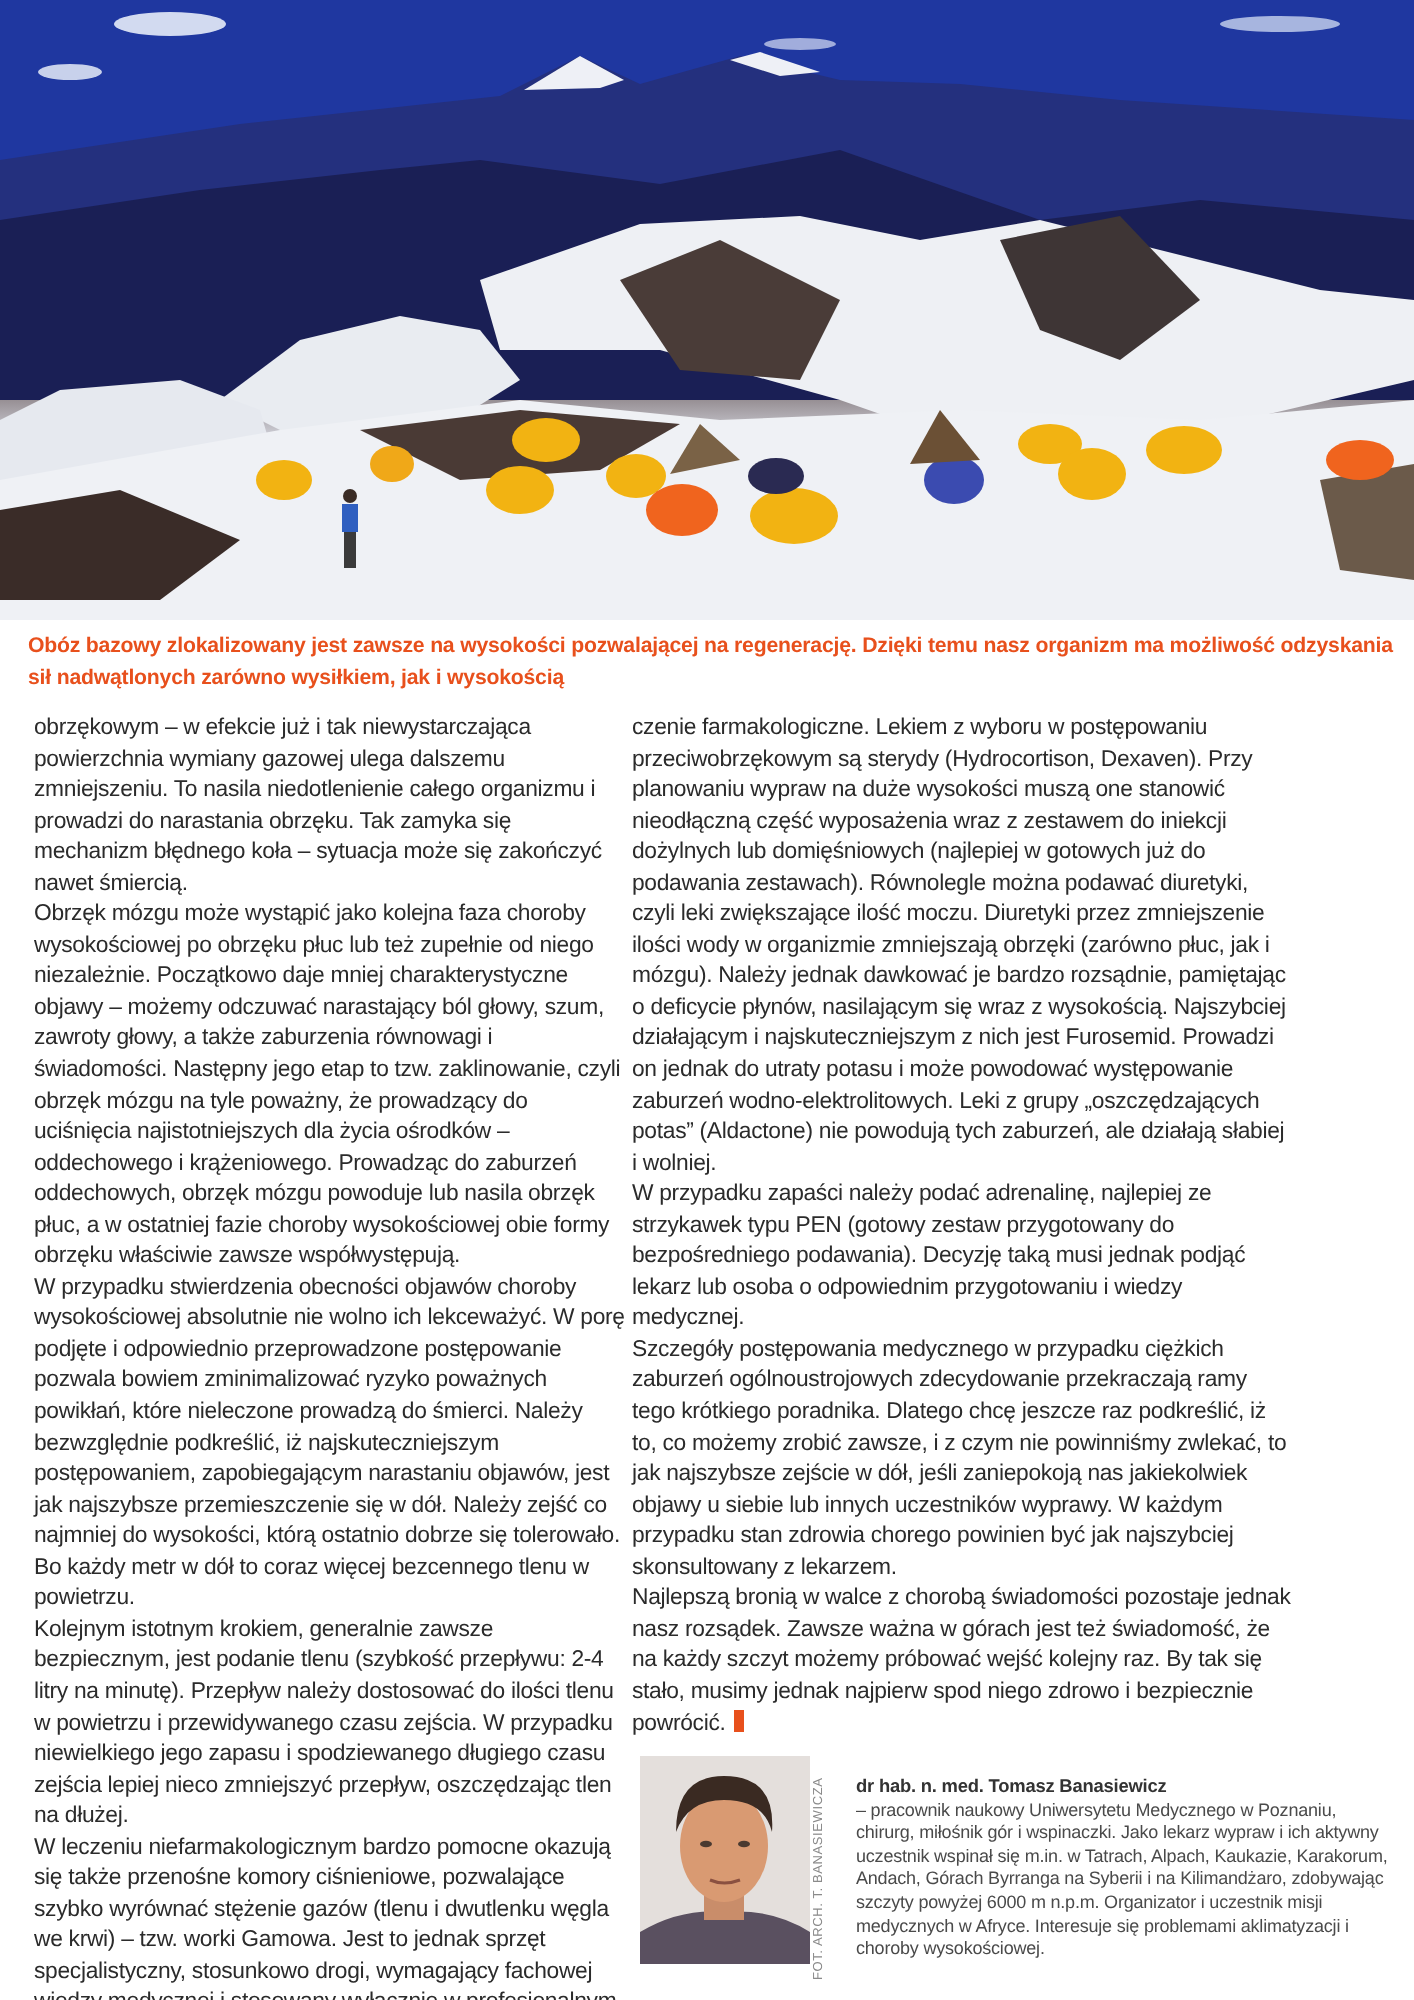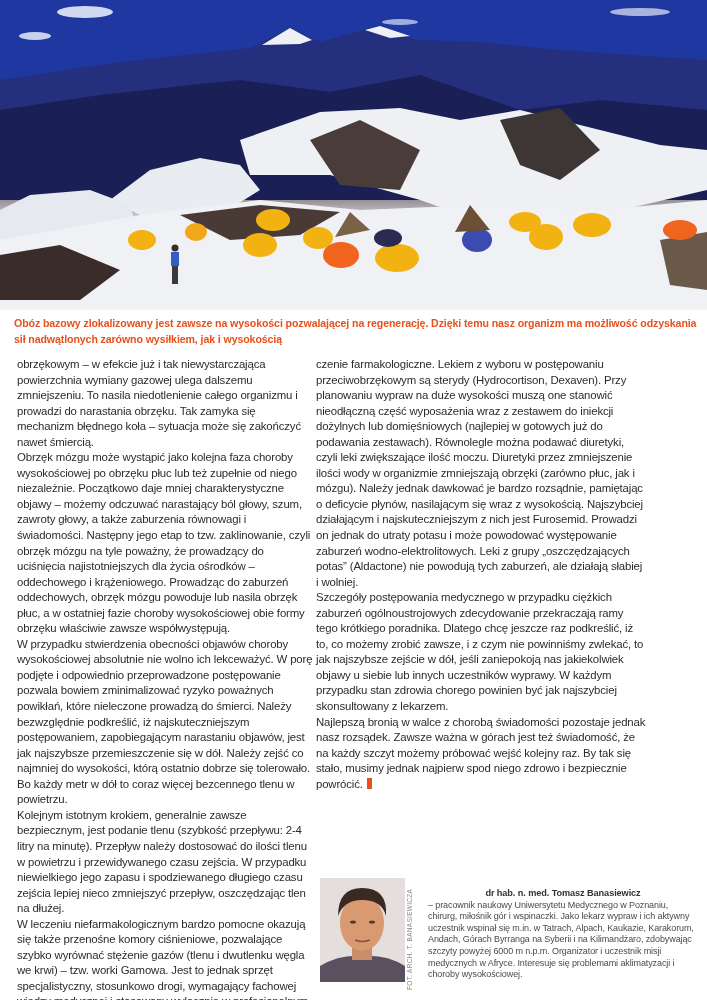--- a/index.html
+++ b/index.html
@@ -46,21 +46,21 @@
     position: absolute; left: 406px; top: 900px; width: 10px; height: 90px;
     font-size: 6.5px; color: #8a8a8a; letter-spacing: 0.3px;
     writing-mode: vertical-rl; transform: rotate(180deg);
     white-space: nowrap;
   }
   .author-text {
     position: absolute; left: 428px; top: 888px; width: 270px;
     font-size: 9px; line-height: 11.6px; color: #4a4a4a;
     letter-spacing: -0.1px;
   }
-  .author-name { font-weight: bold; color: #333; font-size: 9.2px; text-align: center; }
+  .author-name { font-weight: bold; color: #333; font-size: 9.2px; }
 </style>
 </head>
 <body>
 
 <div class="hero">
   <svg width="707" height="310" viewBox="0 0 707 310">
 
     <rect x="0" y="0" width="707" height="80" fill="#1f37a0"></rect>
     <ellipse cx="85" cy="12" rx="28" ry="6" fill="#e6ecf8" opacity="0.9"></ellipse>
     <ellipse cx="35" cy="36" rx="16" ry="4" fill="#e6ecf8" opacity="0.85"></ellipse>
@@ -112,20 +112,21 @@
   <p>obrzękowym – w efekcie już i tak niewystarczająca powierzchnia wymiany gazowej ulega dalszemu zmniejszeniu. To nasila niedotlenienie całego organizmu i prowadzi do narastania obrzęku. Tak zamyka się mechanizm błędnego koła – sytuacja może się zakończyć nawet śmiercią.</p>
   <p>Obrzęk mózgu może wystąpić jako kolejna faza choroby wysokościowej po obrzęku płuc lub też zupełnie od niego niezależnie. Początkowo daje mniej charakterystyczne objawy – możemy odczuwać narastający ból głowy, szum, zawroty głowy, a także zaburzenia równowagi i świadomości. Następny jego etap to tzw. zaklinowanie, czyli obrzęk mózgu na tyle poważny, że prowadzący do uciśnięcia najistotniejszych dla życia ośrodków – oddechowego i krążeniowego. Prowadząc do zaburzeń oddechowych, obrzęk mózgu powoduje lub nasila obrzęk płuc, a w ostatniej fazie choroby wysokościowej obie formy obrzęku właściwie zawsze współwystępują.</p>
   <p>W przypadku stwierdzenia obecności objawów choroby wysokościowej absolutnie nie wolno ich lekceważyć. W porę podjęte i odpowiednio przeprowadzone postępowanie pozwala bowiem zminimalizować ryzyko poważnych powikłań, które nieleczone prowadzą do śmierci. Należy bezwzględnie podkreślić, iż najskuteczniejszym postępowaniem, zapobiegającym narastaniu objawów, jest jak najszybsze przemieszczenie się w dół. Należy zejść co najmniej do wysokości, którą ostatnio dobrze się tolerowało. Bo każdy metr w dół to coraz więcej bezcennego tlenu w powietrzu.</p>
   <p>Kolejnym istotnym krokiem, generalnie zawsze bezpiecznym, jest podanie tlenu (szybkość przepływu: 2-4 litry na minutę). Przepływ należy dostosować do ilości tlenu w powietrzu i przewidywanego czasu zejścia. W przypadku niewielkiego jego zapasu i spodziewanego długiego czasu zejścia lepiej nieco zmniejszyć przepływ, oszczędzając tlen na dłużej.</p>
   <p>W leczeniu niefarmakologicznym bardzo pomocne okazują się także przenośne komory ciśnieniowe, pozwalające szybko wyrównać stężenie gazów (tlenu i dwutlenku węgla we krwi) – tzw. worki Gamowa. Jest to jednak sprzęt specjalistyczny, stosunkowo drogi, wymagający fachowej wiedzy medycznej i stosowany wyłącznie w profesjonalnym ratownictwie.</p>
 
 </div>
 
 <div class="col col-right">
   <p>czenie farmakologiczne. Lekiem z wyboru w postępowaniu przeciwobrzękowym są sterydy (Hydrocortison, Dexaven). Przy planowaniu wypraw na duże wysokości muszą one stanowić nieodłączną część wyposażenia wraz z zestawem do iniekcji dożylnych lub domięśniowych (najlepiej w gotowych już do podawania zestawach). Równolegle można podawać diuretyki, czyli leki zwiększające ilość moczu. Diuretyki przez zmniejszenie ilości wody w organizmie zmniejszają obrzęki (zarówno płuc, jak i mózgu). Należy jednak dawkować je bardzo rozsądnie, pamiętając o deficycie płynów, nasilającym się wraz z wysokością. Najszybciej działającym i najskuteczniejszym z nich jest Furosemid. Prowadzi on jednak do utraty potasu i może powodować występowanie zaburzeń wodno-elektrolitowych. Leki z grupy „oszczędzających potas” (Aldactone) nie powodują tych zaburzeń, ale działają słabiej i wolniej.</p>
+  <p>W przypadku zapaści należy podać adrenalinę, najlepiej ze strzykawek typu PEN (gotowy zestaw przygotowany do bezpośredniego podawania). Decyzję taką musi jednak podjąć lekarz lub osoba o odpowiednim przygotowaniu i wiedzy medycznej.</p>
   <p>Szczegóły postępowania medycznego w przypadku ciężkich zaburzeń ogólnoustrojowych zdecydowanie przekraczają ramy tego krótkiego poradnika. Dlatego chcę jeszcze raz podkreślić, iż to, co możemy zrobić zawsze, i z czym nie powinniśmy zwlekać, to jak najszybsze zejście w dół, jeśli zaniepokoją nas jakiekolwiek objawy u siebie lub innych uczestników wyprawy. W każdym przypadku stan zdrowia chorego powinien być jak najszybciej skonsultowany z lekarzem.</p>
   <p><span>Najlepszą bronią w walce z chorobą świadomości pozostaje jednak nasz rozsądek. Zawsze ważna w górach jest też świadomość, że na każdy szczyt możemy próbować wejść kolejny raz. By tak się stało, musimy jednak najpierw spod niego zdrowo i bezpiecznie powrócić.</span><span class="end-mark"></span></p>
 </div>
 
 <div class="author-photo">
   <svg width="85" height="104" viewBox="0 0 85 104">
     <rect width="85" height="104" fill="#e4dfdc"></rect>
     <path d="M0,104 L0,88 Q20,76 42,78 Q66,76 85,88 L85,104 Z" fill="#5a5060"></path>
     <rect x="32" y="62" width="20" height="20" fill="#c98d6a"></rect>
     <ellipse cx="42" cy="45" rx="22" ry="28" fill="#d99a72"></ellipse>

